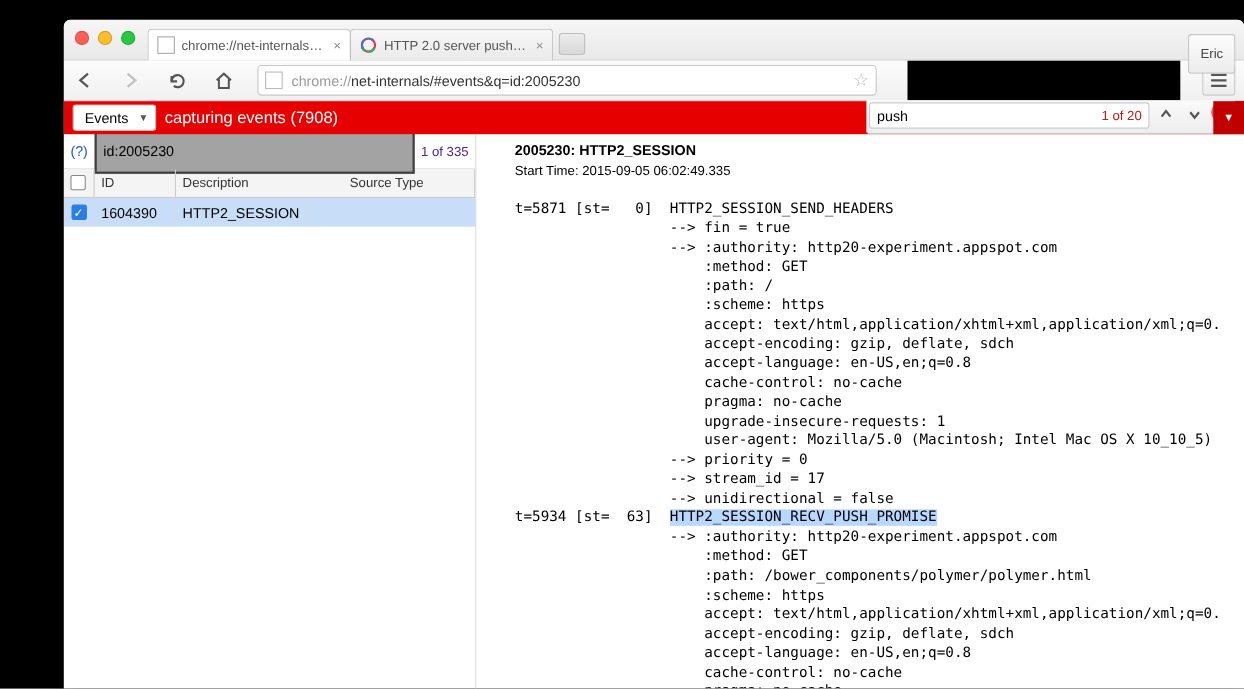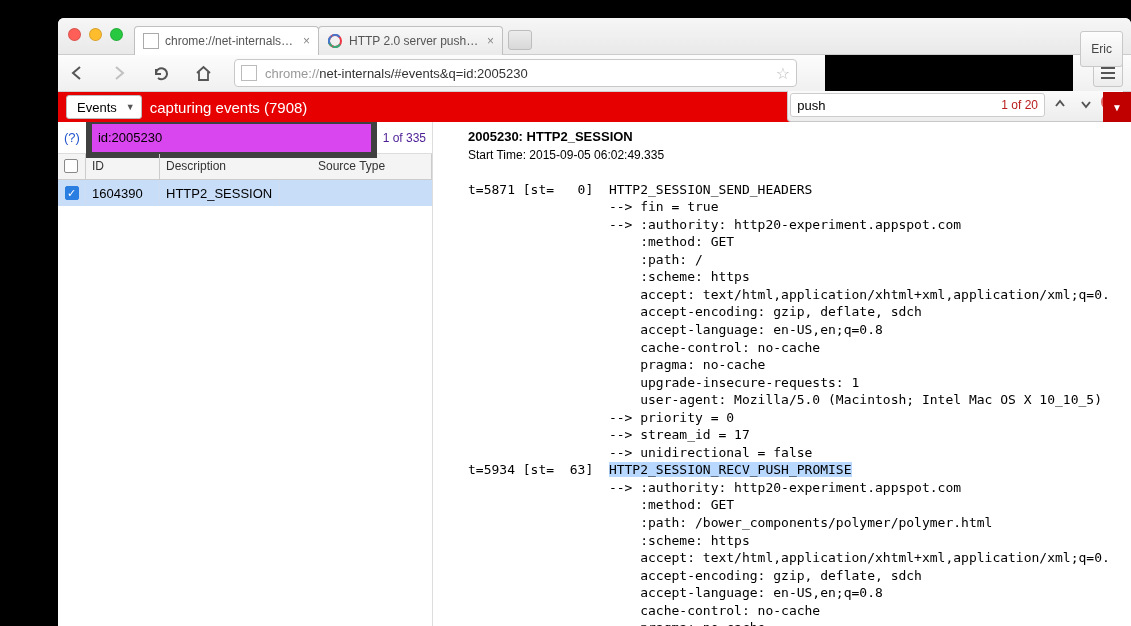--- a/index.html
+++ b/index.html
@@ -35,21 +35,21 @@
 .find-input{width:210px;height:24px;border:none;background:transparent;padding:0 6px;font-size:13px;color:#000;outline:none;}
 .find-wrap{border:1px solid #ccc;border-radius:3px;background:#fff;display:flex;align-items:center;height:24px;}
 .find-count{color:#b91c1c;font-size:12px;padding-right:6px;}
 .find-nav{width:22px;height:22px;display:flex;align-items:center;justify-content:center;color:#555;}
 .find-close{width:18px;height:18px;border-radius:50%;background:#e06666;color:#fff;display:flex;align-items:center;justify-content:center;font-size:11px;}
 .red-triangle{width:28px;height:30px;background:#c00000;display:flex;align-items:center;justify-content:center;color:#fff;font-size:10px;position:absolute;right:0;top:0;}
 .content{display:flex;height:calc(100% - 104px);}
 .left-pane{width:375px;border-right:1px solid #ddd;font-size:13px;}
 .filter-row{display:flex;align-items:center;height:32px;padding:4px 6px;border-bottom:1px solid #ddd;gap:6px;}
 .help{color:#2255cc;font-size:13px;}
-.filter-input{flex:1;height:40px;border:6px solid #404040;background:#d946ef;padding:0 6px;font-size:13px;}
+.filter-input{flex:1;height:40px;border:2px solid #404040;background:#a3a3a3;padding:0 6px;font-size:13px;}
 .filter-count{font-size:12px;color:#4c1d95;}
 .table-head{display:flex;background:#f4f4f4;border-bottom:1px solid #ccc;height:26px;align-items:stretch;font-size:12px;color:#333;}
 .th{border-right:1px solid #ccc;padding:5px 6px;font-weight:normal;}
 .th.chk{width:28px;}
 .th.id{width:74px;}
 .th.src{width:120px;}
 .th.desc{flex:1;border-right:none;}
 .row{display:flex;height:26px;align-items:center;background:#c8ddf7;font-size:13px;}
 .td{border-right:1px solid #d0ddf0;padding:4px 6px;}
 .td.chk{width:28px;display:flex;justify-content:center;}

